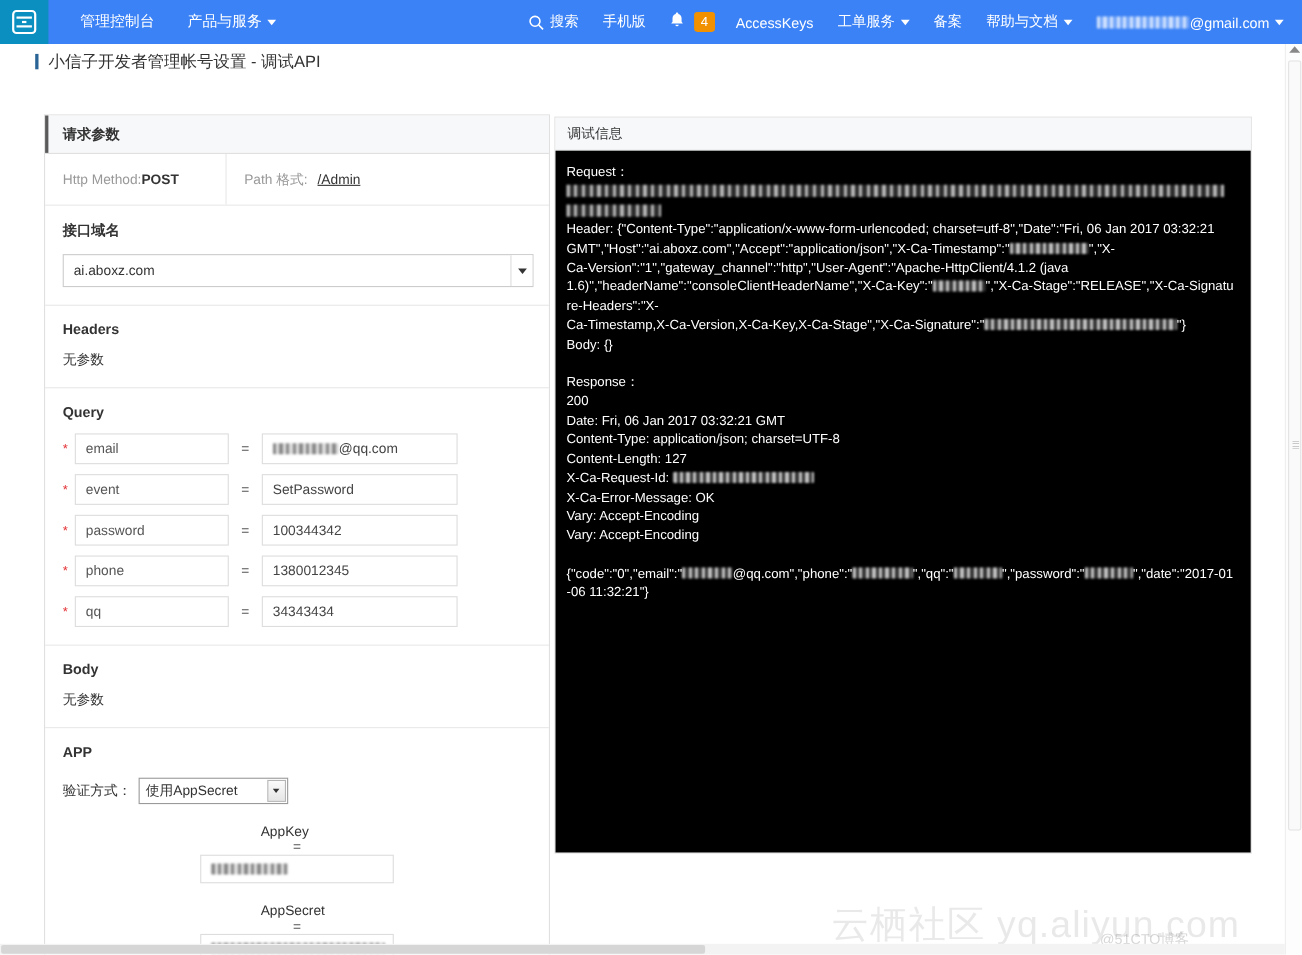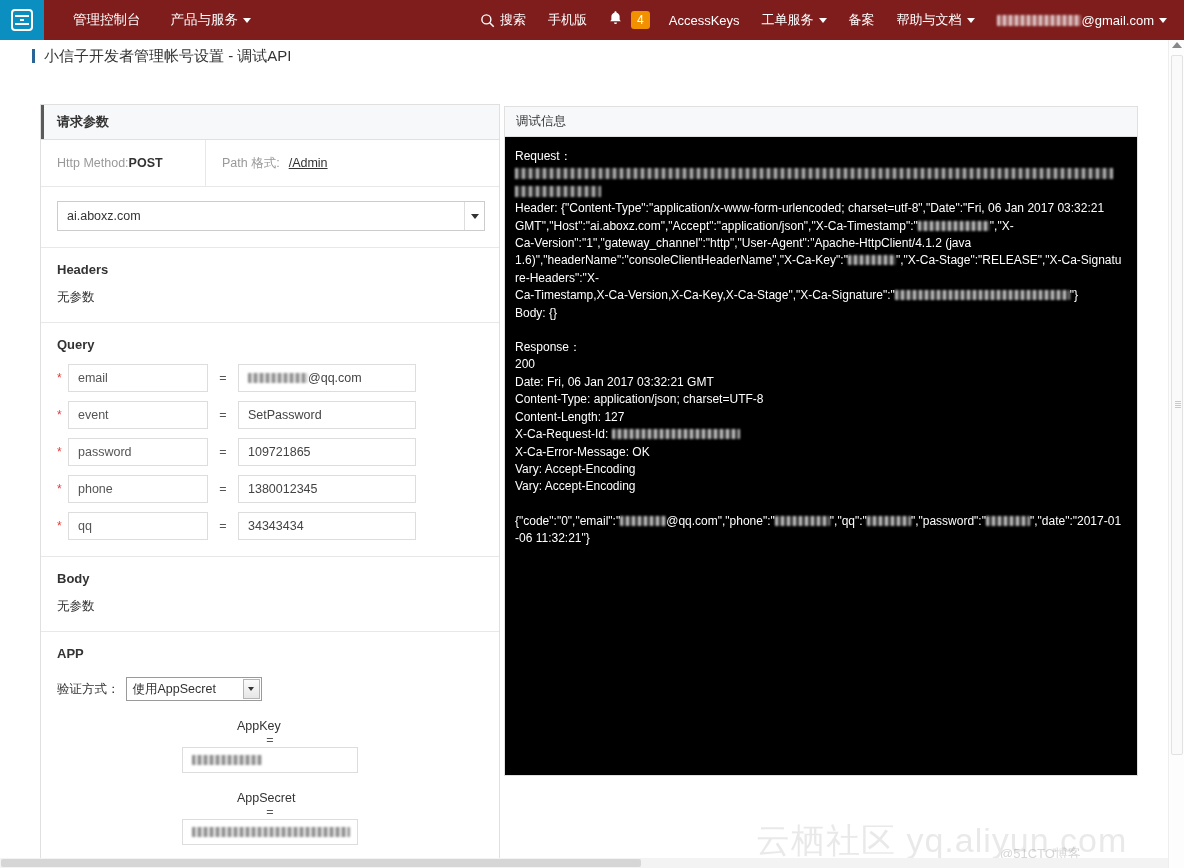--- a/index.html
+++ b/index.html
@@ -9,21 +9,21 @@
     overflow: hidden;
     background: #fff;
     font-family: "Liberation Sans", "DejaVu Sans", sans-serif;
     -webkit-font-smoothing: antialiased;
   }
   .page { position: relative; width: 1184px; height: 868px; overflow: hidden; }
 
   
   .topnav {
     position: absolute; left: 0; top: 0; width: 1184px; height: 40px;
-    background: #7f1d1d; display: flex; align-items: center;
+    background: #3b82f6; display: flex; align-items: center;
   }
   .logo-box {
     width: 44px; height: 40px; background: #0b8ec0;
     display: flex; align-items: center; justify-content: center; flex: 0 0 auto;
   }
   .logo-glyph {
     width: 22px; height: 22px; border: 2px solid #fff; border-radius: 4px;
     position: relative;
   }
   .logo-glyph::before, .logo-glyph::after {
@@ -317,20 +317,21 @@
         <span>Http Method:</span>
           <strong>POST</strong>
       </div>
       <div class="method-cell right">
         <span>Path 格式:</span>
         <span class="val">/Admin</span>
       </div>
     </div>
 
     <div class="sec">
+      <div class="sec-title">接口域名</div>
       <div class="select-wrap">
         <div class="select-box">
           <span>ai.aboxz.com</span>
         </div>
         <div class="select-arrow">
           <span class="arrow-dn"></span>
         </div>
       </div>
     </div>
 
@@ -365,21 +366,21 @@
           </div>
       </div>
 
       <div class="q-row">
         <span class="req-star">*</span>
         <div class="q-key">
             <span>password</span>
           </div>
         <div class="q-eq">=</div>
         <div class="q-val">
-            <span>109721865</span>
+            <span>100344342</span>
           </div>
       </div>
 
       <div class="q-row">
         <span class="req-star">*</span>
         <div class="q-key">
             <span>phone</span>
           </div>
         <div class="q-eq">=</div>
         <div class="q-val">

